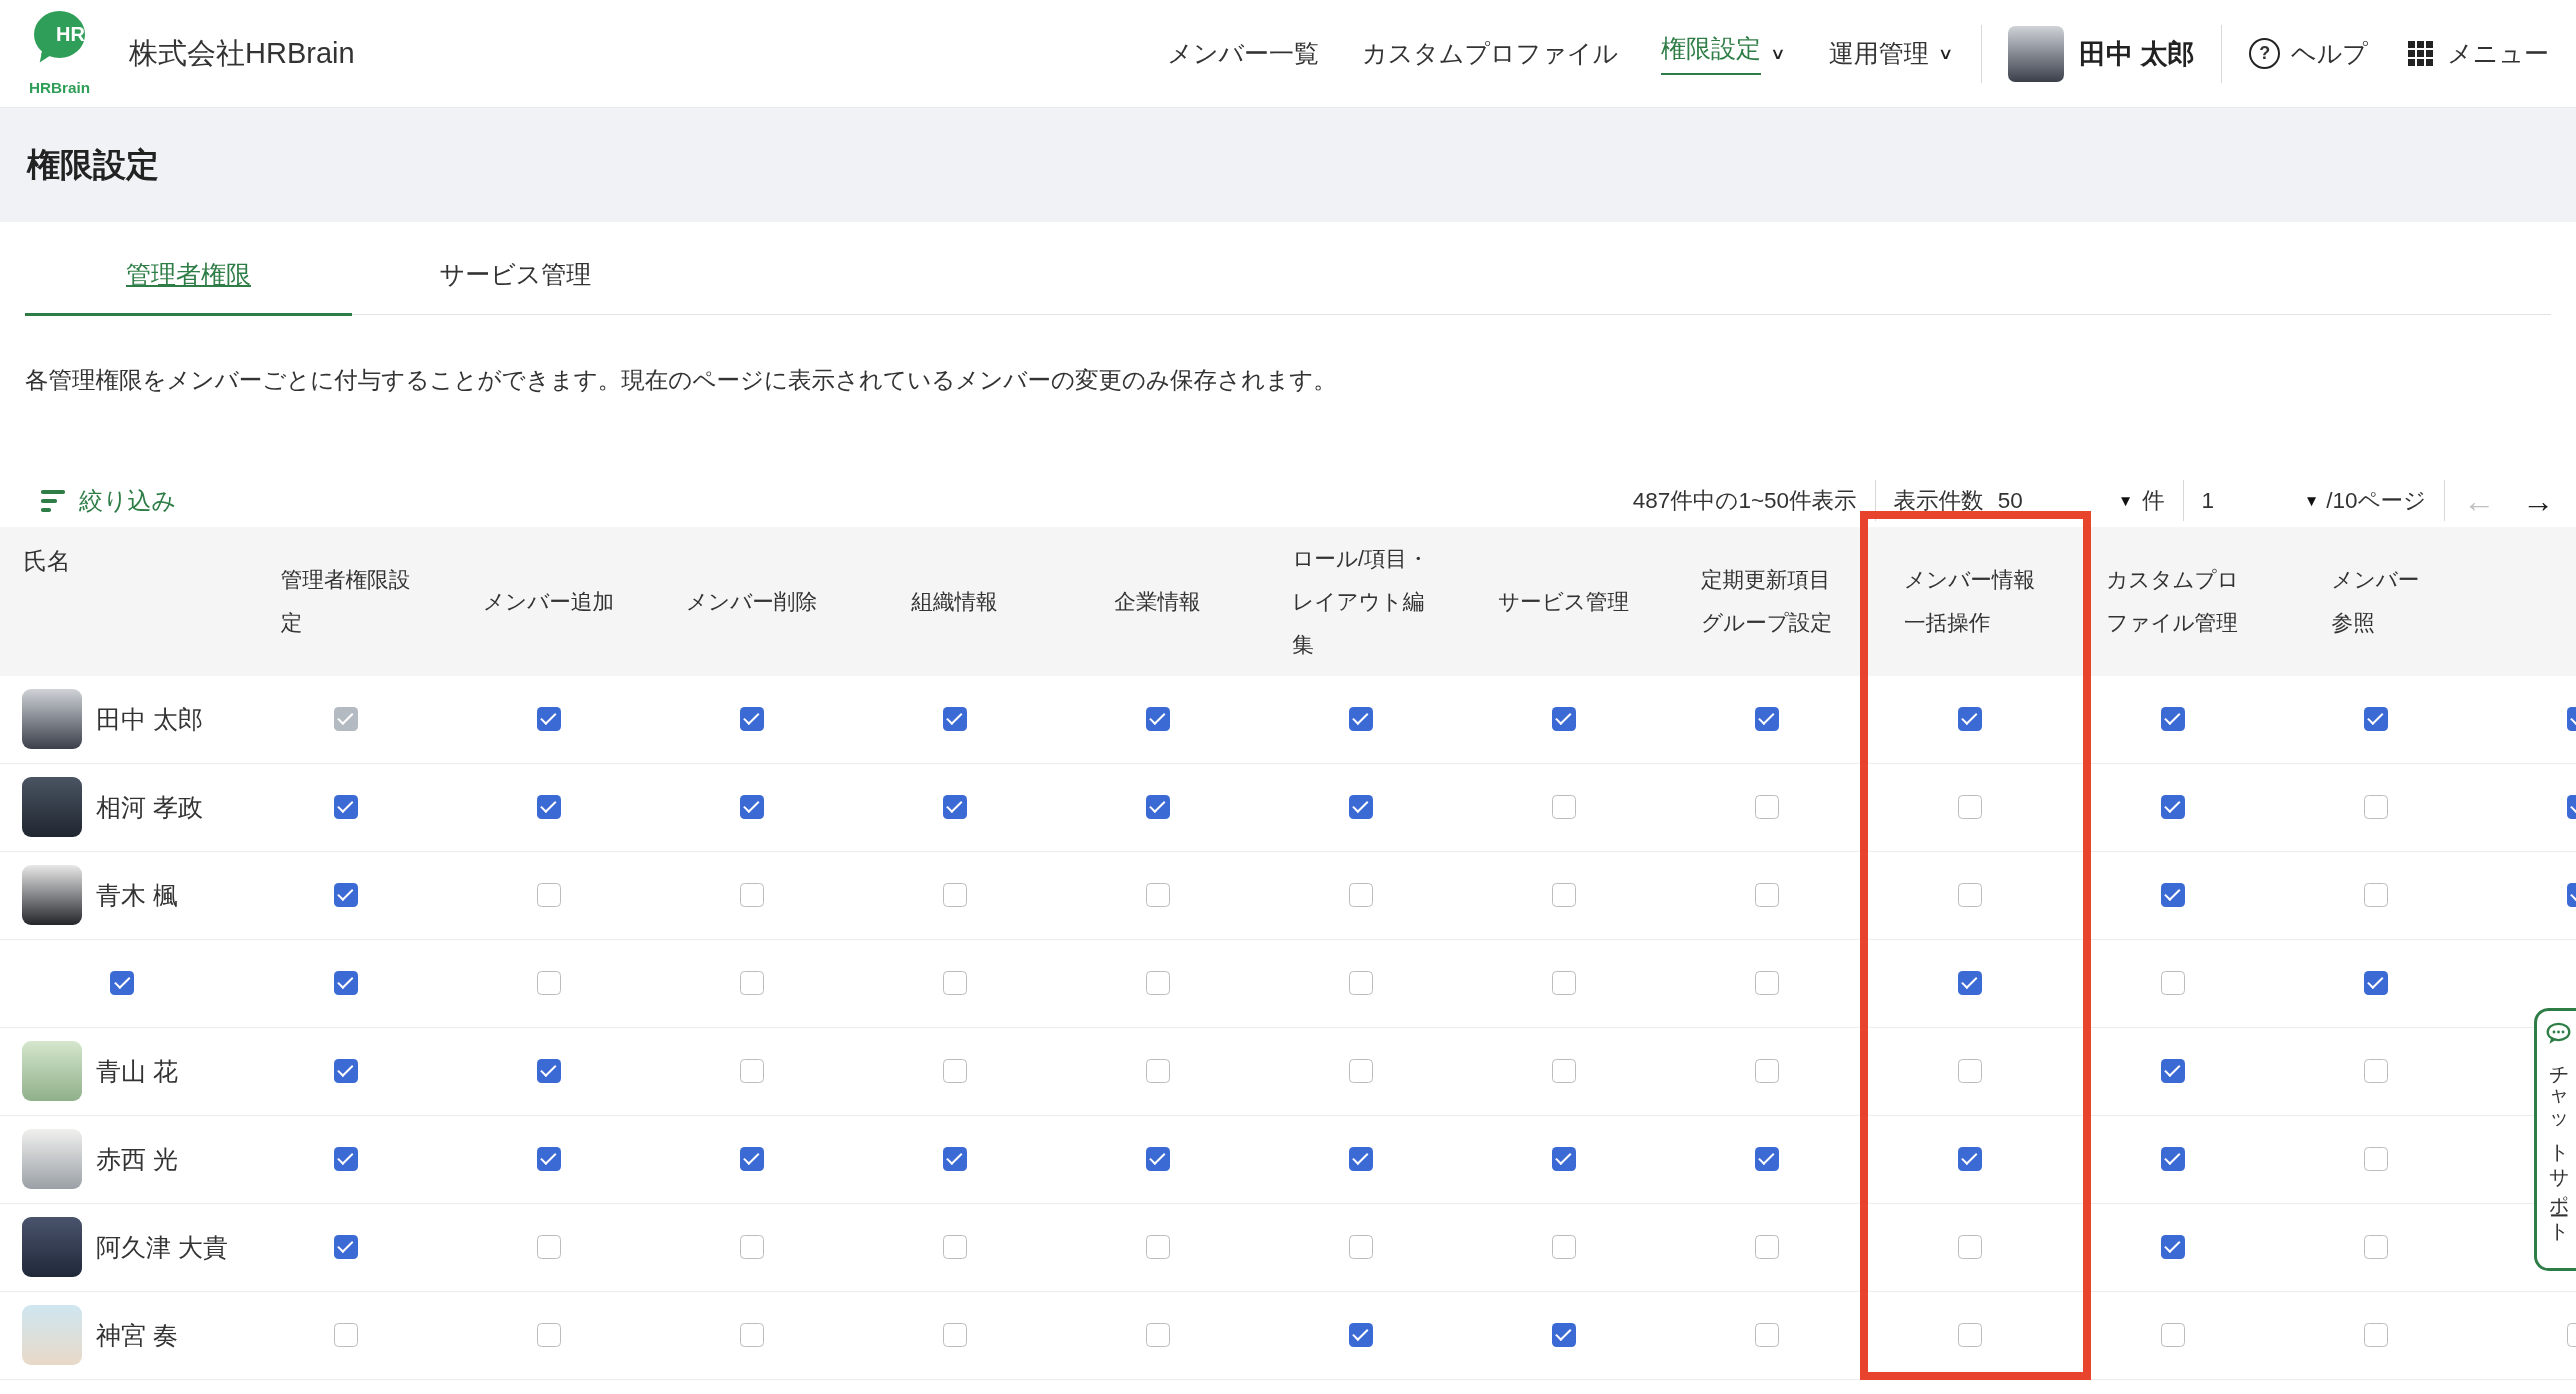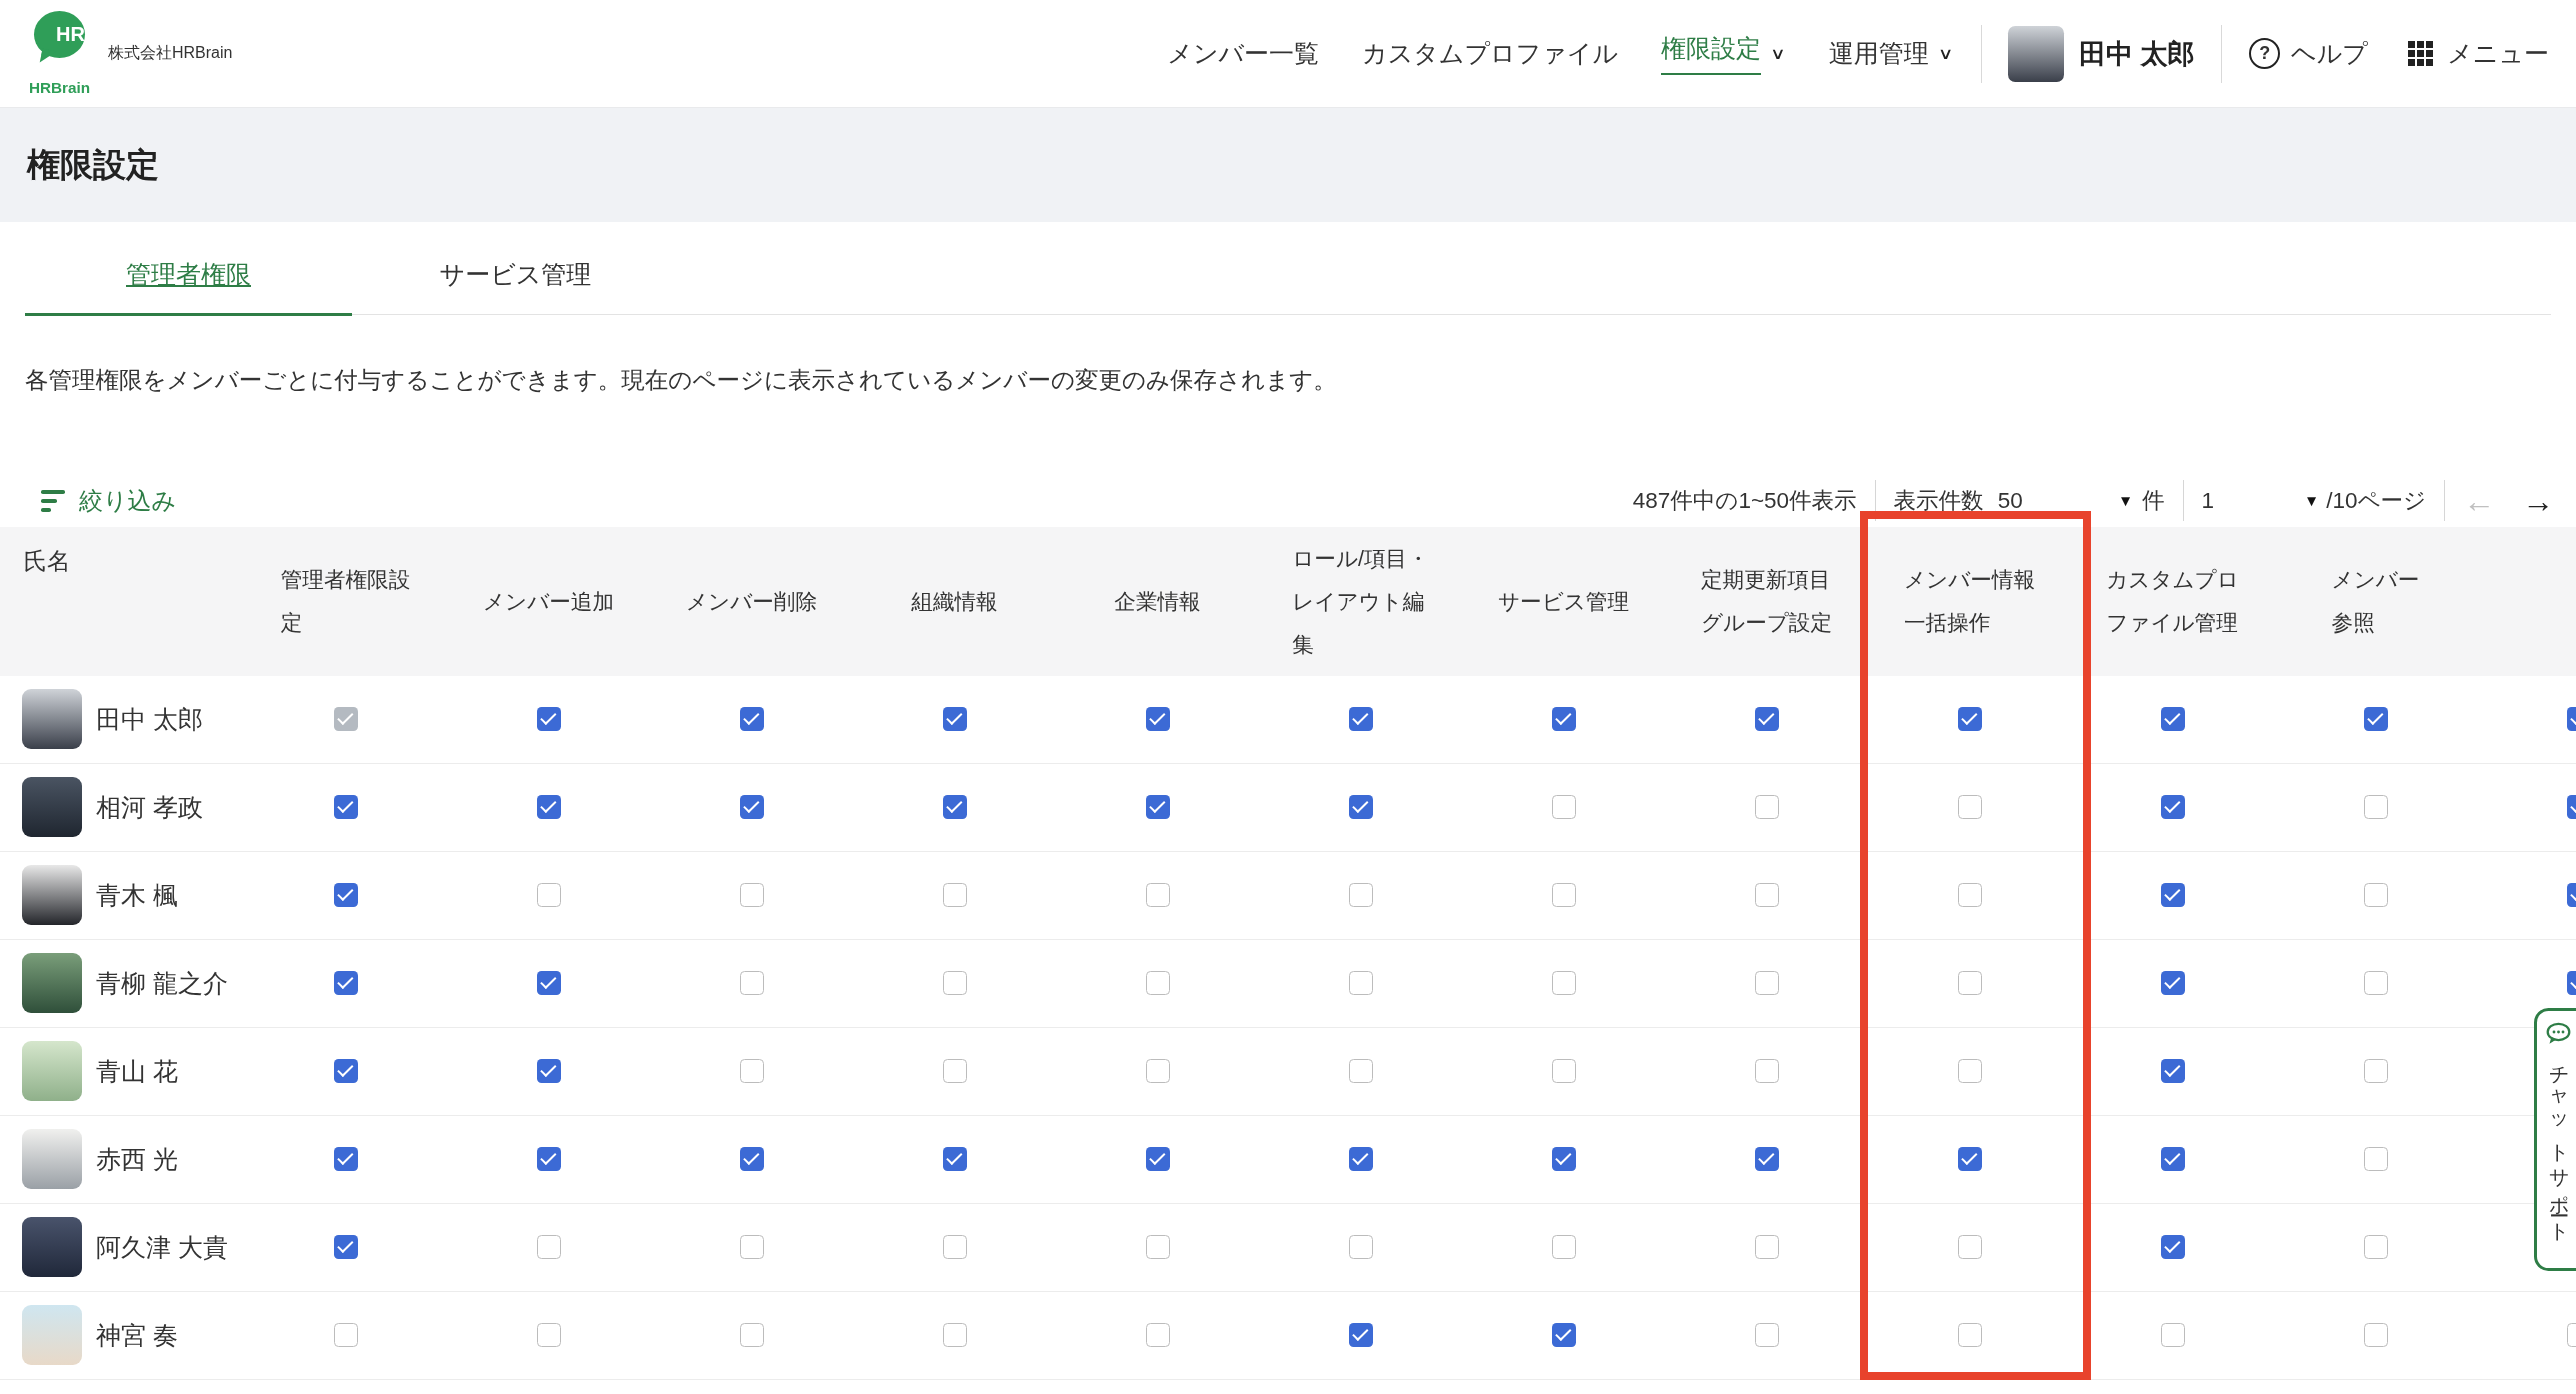--- a/index.html
+++ b/index.html
@@ -10,21 +10,21 @@
   .topbar { height:108px; display:flex; align-items:center; padding:0 27px;
     background:#fff; border-bottom:0.9px solid #e9eaec; }
   .logo-wrap { display:flex; flex-direction:column; align-items:center; width:65px; }
   .logo-bubble { width:51px; height:47px; background:var(--logo-green); border-radius:50%;
     color:#fff; font-weight:bold; font-size:20px; display:flex; align-items:center;
     justify-content:flex-end; position:relative; }
   .logo-bubble::after { content:''; position:absolute; left:7.2px; bottom:-6.3px;
     border:7.2px solid transparent; border-top-color:var(--logo-green);
     border-left-color:var(--logo-green); transform:rotate(12deg); }
   .logo-word { font-size:15.3px; font-weight:bold; color:var(--logo-green); margin-top:21px; }
-  .company { font-size:16px; margin-left:16px; }
+  .company { font-size:29px; margin-left:37px; }
   .topnav { display:flex; align-items:center; gap:43px; margin-left:auto; }
   .nav-item { font-size:25px; color:#333; display:flex; align-items:center; gap:9px; cursor:pointer; }
   .nav-item .lbl.active { color:var(--accent-green); border-bottom:2.7px solid var(--accent-green); padding-bottom:7.2px; }
   .chev { font-size:21.6px; color:#222; transform:scaleY(.75); }
   .vbar { width:0.9px; height:58px; background:#d9d9d9; margin:0 27px; flex:0 0 auto; }
   .user { display:flex; align-items:center; gap:14.4px; }
   .user-avatar { width:56px; height:56px; border-radius:7.2px;
     background:linear-gradient(180deg,#cfd3d8,#3a3f4a); }
   .user-name { font-size:27px; font-weight:bold; color:#222; }
   .help { display:flex; align-items:center; gap:10.8px; font-size:25px; }
@@ -345,24 +345,20 @@
         <span class="cb checked"></span>
       </div>
       <div class="cb-cell">
         <span class="cb unchecked"></span>
       </div>
       <div class="cb-cell">
         <span class="cb checked"></span>
       </div>
     </div>
     <div class="data-row grid-cols">
-      <div class="name-cell">
-        <div class="avatar" style="background: linear-gradient(rgb(122, 158, 122), rgb(47, 79, 58));"></div>
-        <span class="member-name">青柳 龍之介</span>
-      </div>
       <div class="cb-cell">
         <span class="cb checked"></span>
       </div>
       <div class="cb-cell">
         <span class="cb checked"></span>
       </div>
       <div class="cb-cell">
         <span class="cb unchecked"></span>
       </div>
       <div class="cb-cell">

